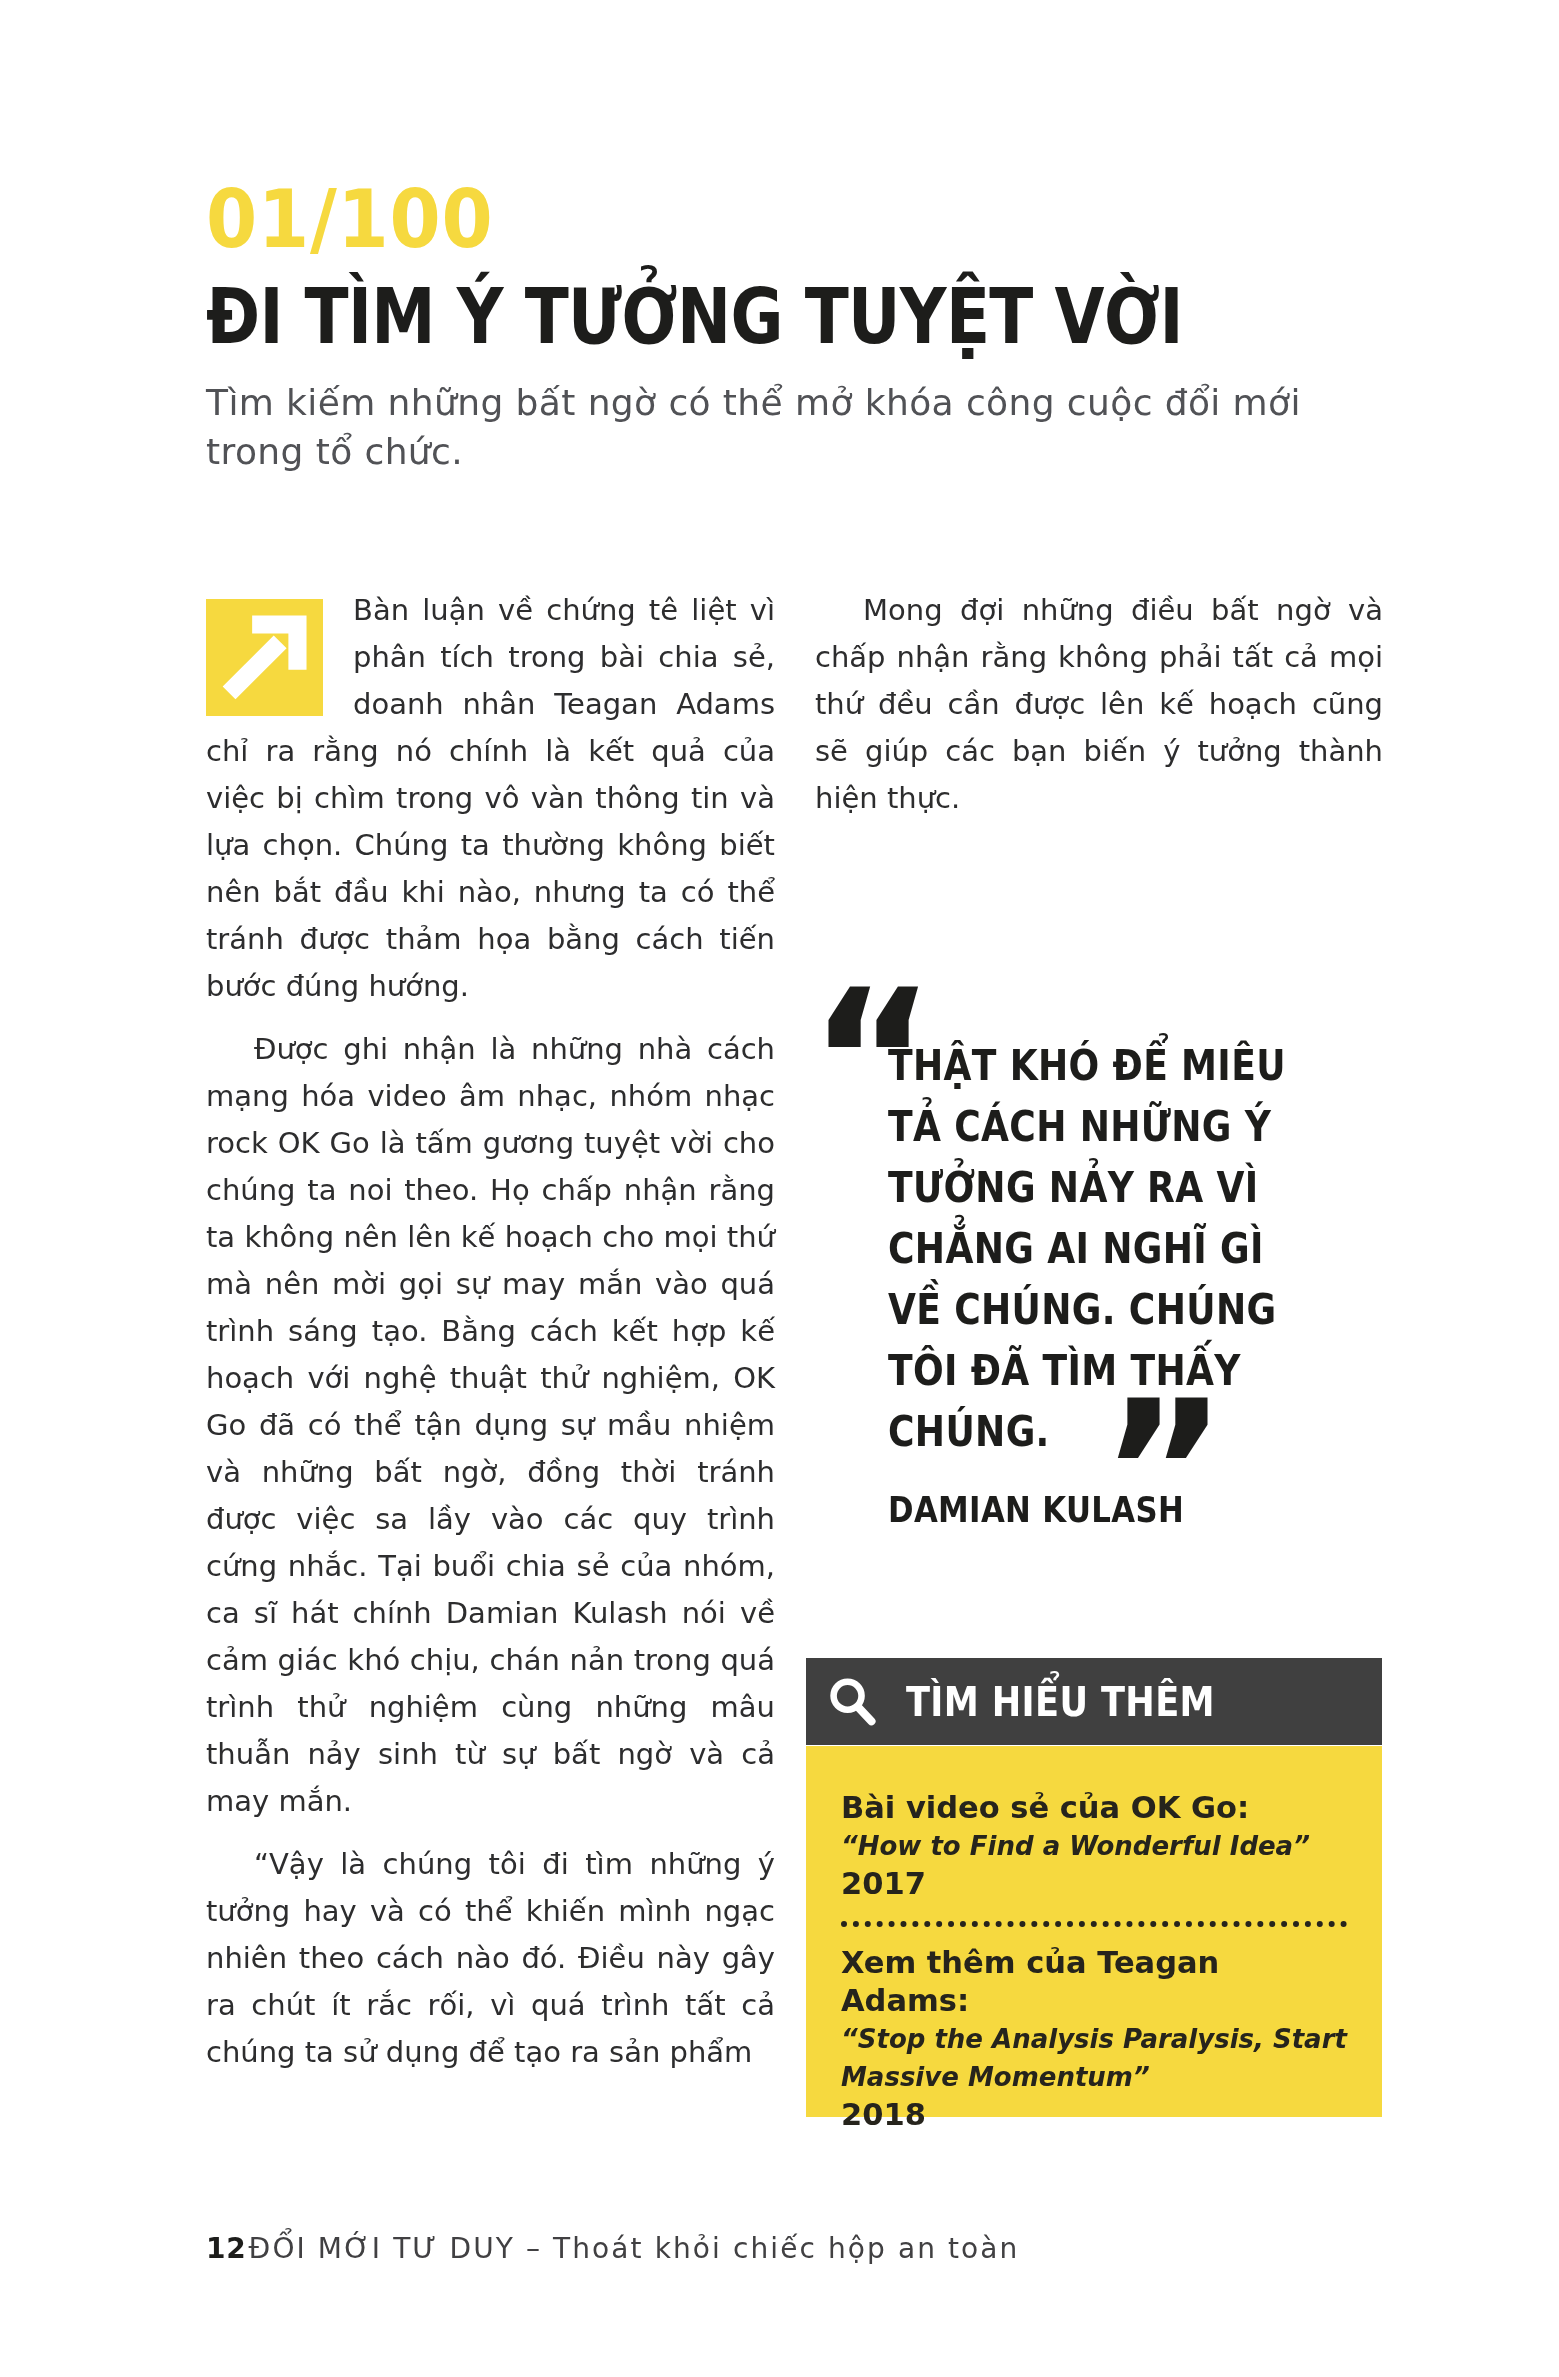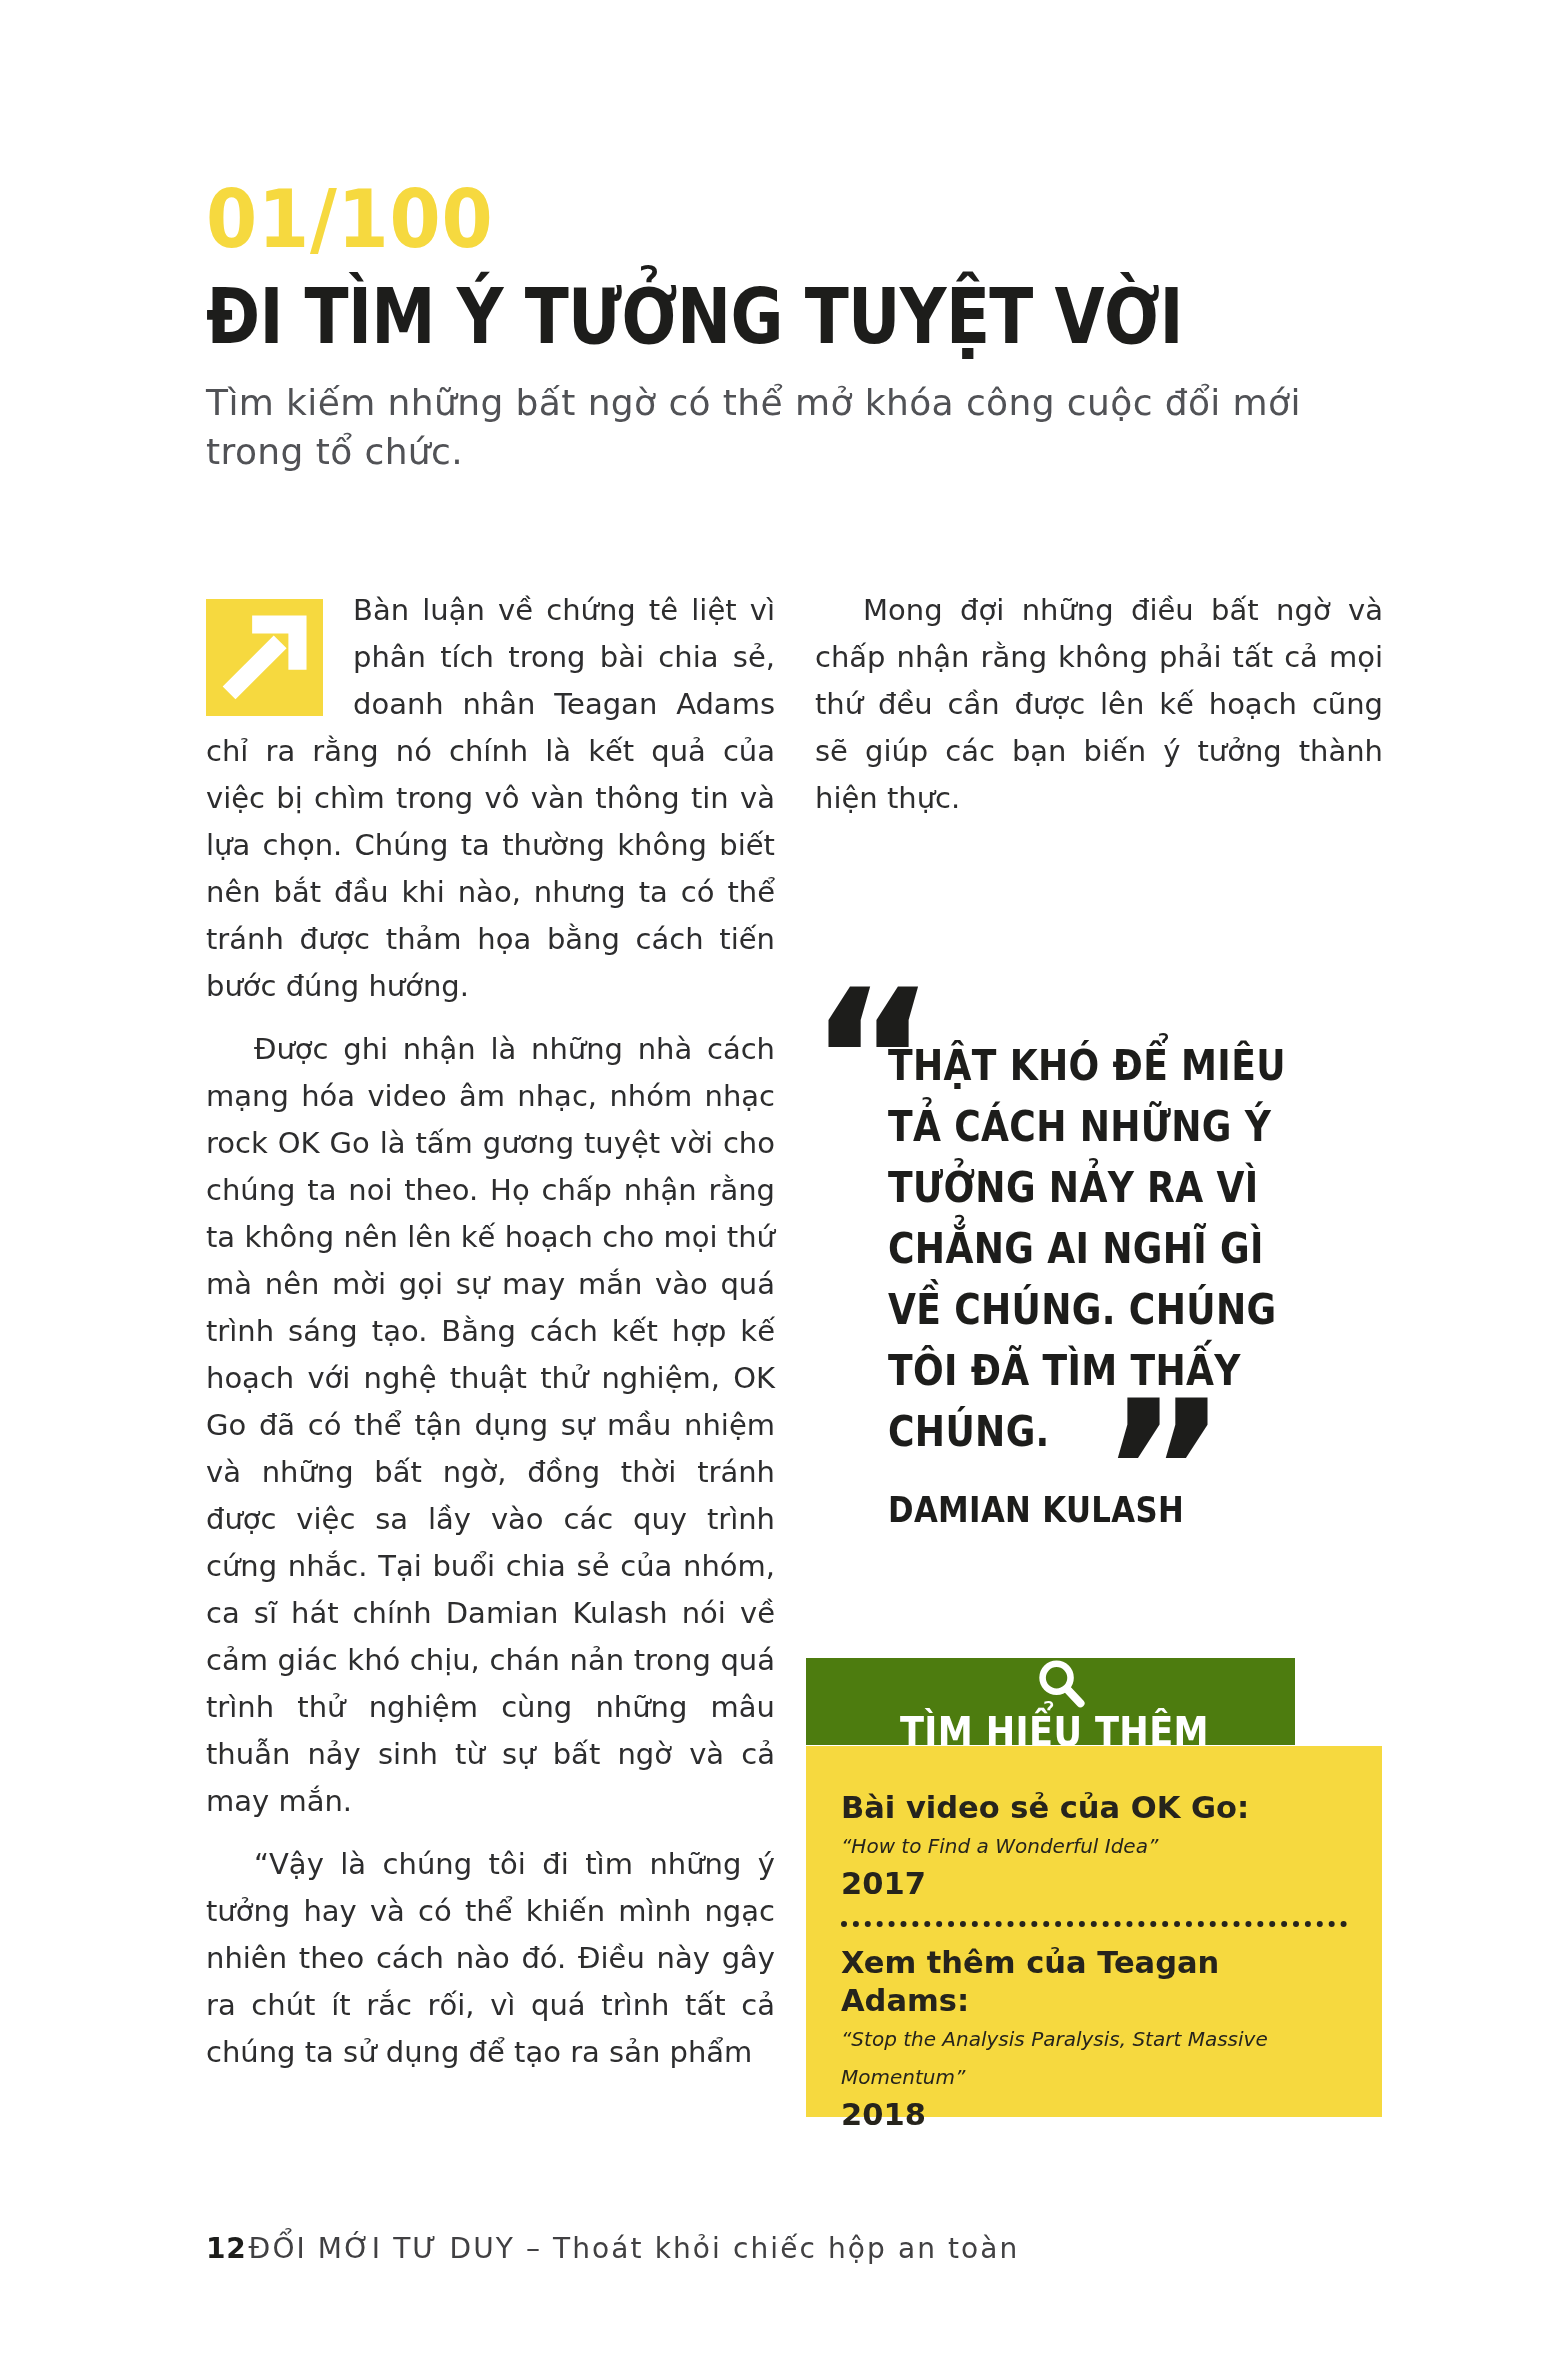--- a/index.html
+++ b/index.html
@@ -50,34 +50,34 @@
     position:absolute;left:73px;top:455px;
     font-size:35px;font-weight:800;letter-spacing:0.4px;
     transform:scaleX(.88);transform-origin:left top;white-space:nowrap;
   }
   .pq-close{
     position:absolute;left:285px;top:340px;font-size:194px;line-height:1;
     font-weight:700;color:#1d1d1b;
   }
   
   .learn-header{
-    position:absolute;left:806px;top:1658px;width:489px;height:87px;
-    background:#4d7c0f;display:flex;align-items:center;padding-left:21.4px;box-sizing:border-box;flex-direction:column;
+    position:absolute;left:806px;top:1658px;width:576px;height:87px;
+    background:#404040;display:flex;align-items:center;padding-left:21.4px;box-sizing:border-box;
   }
   .learn-header svg{flex:0 0 auto;}
   .learn-label{
     color:#ffffff;font-size:40px;font-weight:800;letter-spacing:0.4px;margin-left:28px;
     transform:scaleX(.88);transform-origin:left center;white-space:nowrap;
   }
   .ref-box{
     position:absolute;left:806px;top:1746px;width:576px;height:371px;
     background:#F6D93F;box-sizing:border-box;padding:43px 35px 0 35px;color:#26241c;
   }
   .ref-label{font-size:30.5px;font-weight:800;line-height:38px;}
-  .ref-title{font-size:20px;font-weight:400;font-style:italic;line-height:38px;}
+  .ref-title{font-size:26px;font-weight:700;font-style:italic;line-height:38px;}
   .ref-year{font-size:30.5px;font-weight:800;line-height:38px;}
   .ref-divider{border:0;border-top:6.6px dotted #26241c;margin:18px 0 16.5px 0;}
   
   .footer{
     position:absolute;left:206px;top:2232px;display:flex;align-items:baseline;
     font-size:28px;color:#414042;
   }
   .footer .pg-num{font-weight:800;color:#1d1d1b;letter-spacing:0.8px;}
   .footer .book-title{margin-left:2px;letter-spacing:2.1px;}
 </style>

